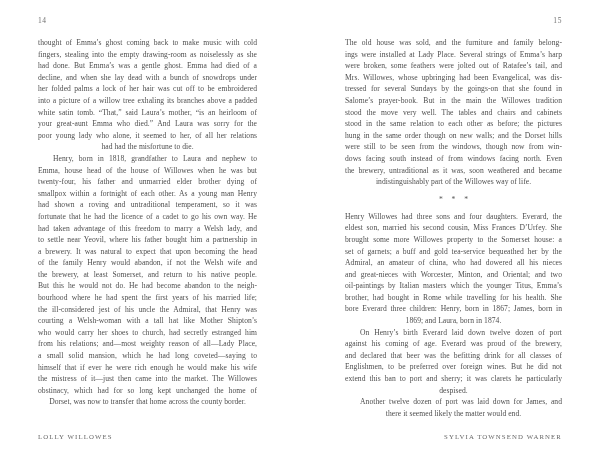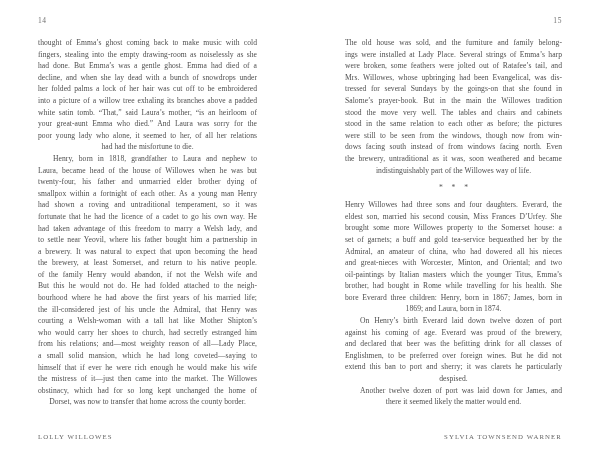--- a/index.html
+++ b/index.html
@@ -73,32 +73,32 @@
           <div class="ln">fingers, stealing into the empty drawing-room as noiselessly as she</div>
           <div class="ln">had done. But Emma’s was a gentle ghost. Emma had died of a</div>
           <div class="ln">decline, and when she lay dead with a bunch of snowdrops under</div>
           <div class="ln">her folded palms a lock of her hair was cut off to be embroidered</div>
           <div class="ln">into a picture of a willow tree exhaling its branches above a padded</div>
           <div class="ln">white satin tomb. “That,” said Laura’s mother, “is an heirloom of</div>
           <div class="ln">your great-aunt Emma who died.” And Laura was sorry for the</div>
           <div class="ln">poor young lady who alone, it seemed to her, of all her relations</div>
           <div class="ln last">had had the misfortune to die.</div>
           <div class="ln ind">Henry, born in 1818, grandfather to Laura and nephew to</div>
-          <div class="ln">Laura, became head of the house of Willowes when he was but</div>
+          <div class="ln">Emma, house head of the house of Willowes when he was but</div>
           <div class="ln">twenty-four, his father and unmarried elder brother dying of</div>
           <div class="ln">smallpox within a fortnight of each other. As a young man Henry</div>
           <div class="ln">had shown a roving and untraditional temperament, so it was</div>
           <div class="ln">fortunate that he had the licence of a cadet to go his own way. He</div>
           <div class="ln">had taken advantage of this freedom to marry a Welsh lady, and</div>
           <div class="ln">to settle near Yeovil, where his father bought him a partnership in</div>
           <div class="ln">a brewery. It was natural to expect that upon becoming the head</div>
+          <div class="ln">of the family Henry would abandon, if not the Welsh wife and</div>
           <div class="ln">the brewery, at least Somerset, and return to his native people.</div>
-          <div class="ln">of the family Henry would abandon, if not the Welsh wife and</div>
-          <div class="ln">But this he would not do. He had folded attached to the neigh-</div>
-          <div class="ln">bourhood where he had above the first years of his married life;</div>
+          <div class="ln">But this he would not do. He had become abandon to the neigh-</div>
+          <div class="ln">bourhood where he had spent the first years of his married life;</div>
           <div class="ln">the ill-considered jest of his uncle the Admiral, that Henry was</div>
           <div class="ln">courting a Welsh-woman with a tall hat like Mother Shipton’s</div>
           <div class="ln">who would carry her shoes to church, had secretly estranged him</div>
           <div class="ln">from his relations; and—most weighty reason of all—Lady Place,</div>
           <div class="ln">a small solid mansion, which he had long coveted—saying to</div>
           <div class="ln">himself that if ever he were rich enough he would make his wife</div>
           <div class="ln">the mistress of it—just then came into the market. The Willowes</div>
           <div class="ln">obstinacy, which had for so long kept unchanged the home of</div>
           <div class="ln last">Dorset, was now to transfer that home across the county border.</div>
         </div>
@@ -109,20 +109,21 @@
       <div class="pagenum pagenum-right">15</div>
       <div class="pagebody pagebody-right">
           <div class="ln">The old house was sold, and the furniture and family belong-</div>
           <div class="ln">ings were installed at Lady Place. Several strings of Emma’s harp</div>
           <div class="ln">were broken, some feathers were jolted out of Ratafee’s tail, and</div>
           <div class="ln">Mrs. Willowes, whose upbringing had been Evangelical, was dis-</div>
           <div class="ln">tressed for several Sundays by the goings-on that she found in</div>
           <div class="ln">Salome’s prayer-book. But in the main the Willowes tradition</div>
           <div class="ln">stood the move very well. The tables and chairs and cabinets</div>
           <div class="ln">stood in the same relation to each other as before; the pictures</div>
+          <div class="ln">hung in the same order though on new walls; and the Dorset hills</div>
           <div class="ln">were still to be seen from the windows, though now from win-</div>
           <div class="ln">dows facing south instead of from windows facing north. Even</div>
           <div class="ln">the brewery, untraditional as it was, soon weathered and became</div>
           <div class="ln last">indistinguishably part of the Willowes way of life.</div>
           <div class="sect">* * *</div>
           <div class="ln">Henry Willowes had three sons and four daughters. Everard, the</div>
           <div class="ln">eldest son, married his second cousin, Miss Frances D’Urfey. She</div>
           <div class="ln">brought some more Willowes property to the Somerset house: a</div>
           <div class="ln">set of garnets; a buff and gold tea-service bequeathed her by the</div>
           <div class="ln">Admiral, an amateur of china, who had dowered all his nieces</div>

